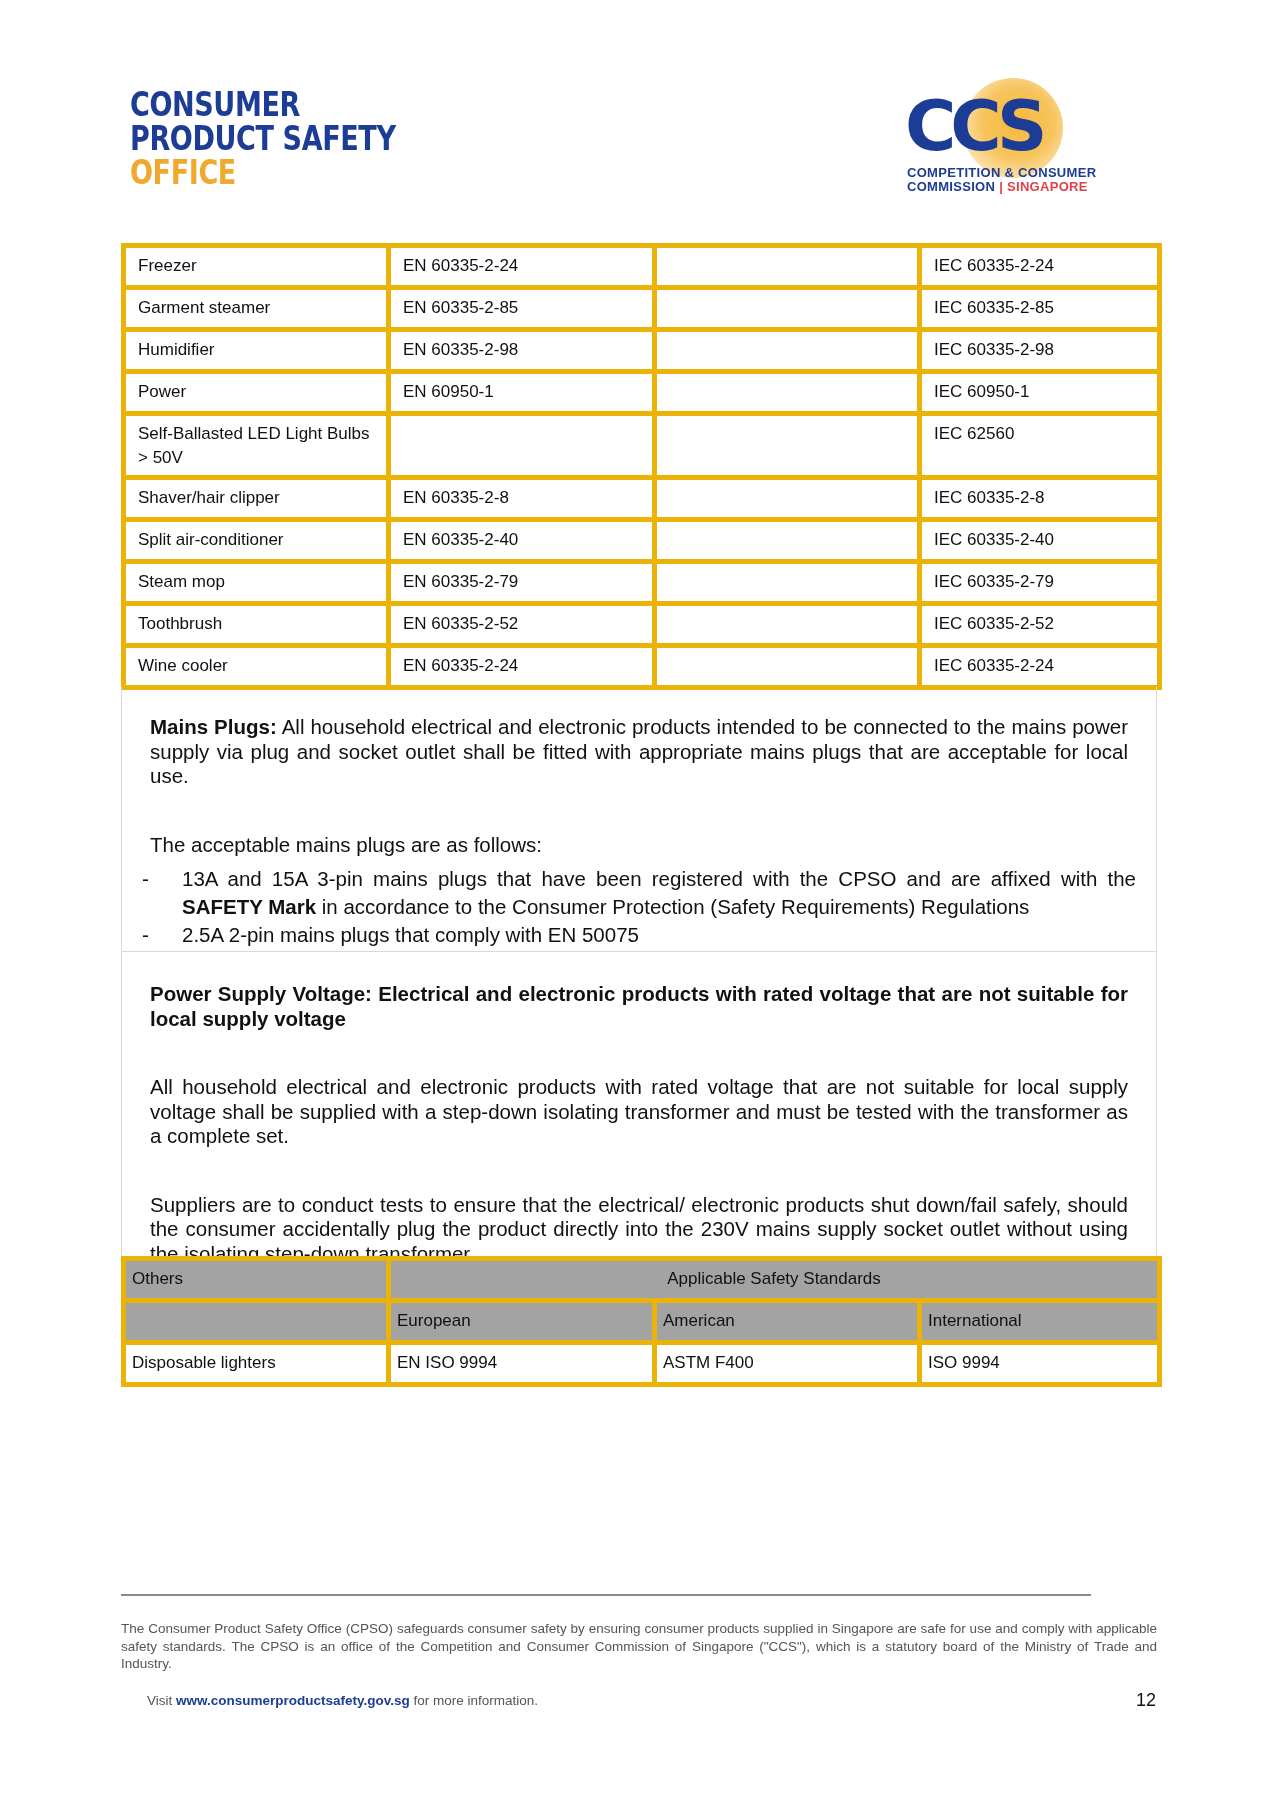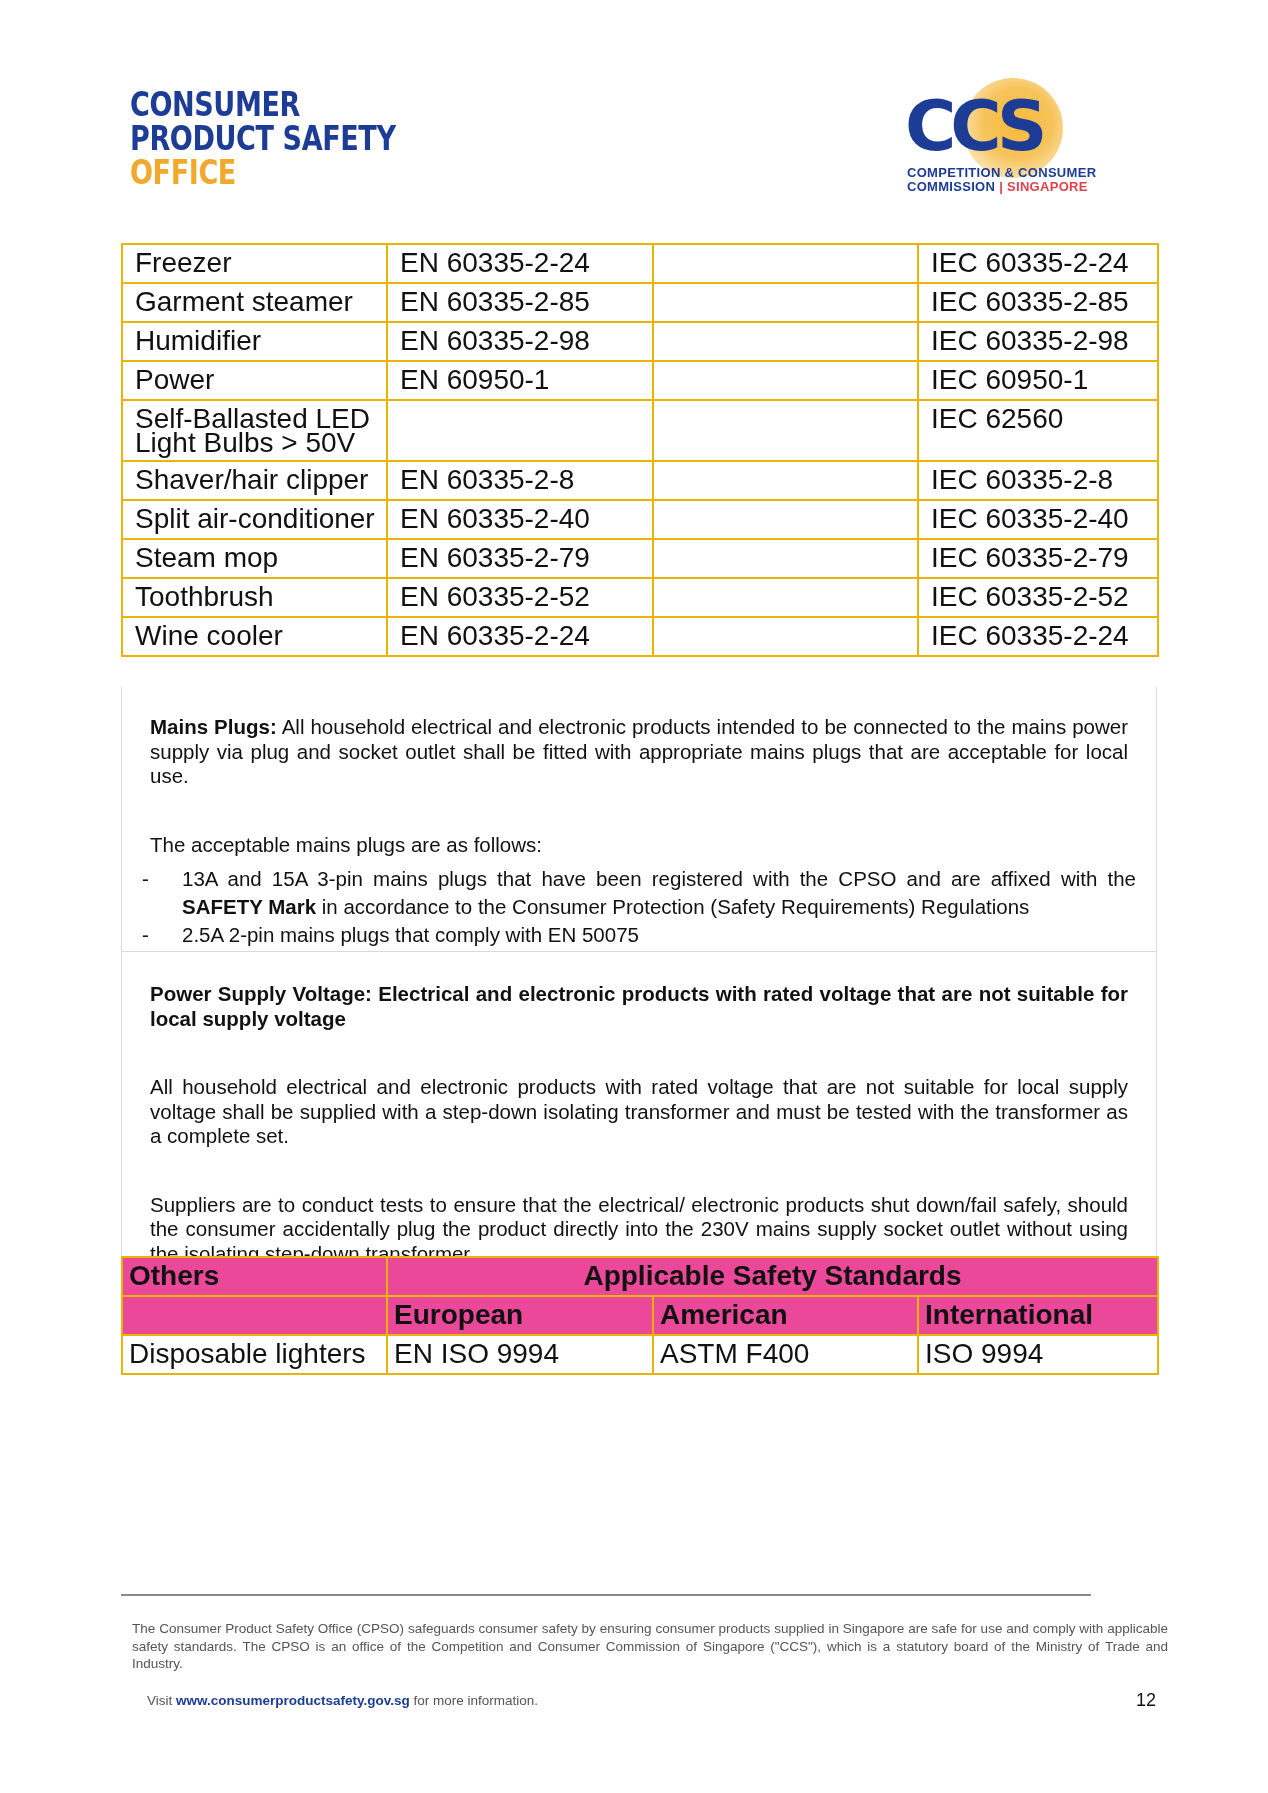--- a/index.html
+++ b/index.html
@@ -10,43 +10,43 @@
   .logo-left .l3 { color: #f0a92c; font-size: 33px; transform: scaleX(0.82); transform-origin: left; }
 
   .logo-right { position: absolute; left: 905px; top: 78px; width: 170px; height: 120px; }
   .ccs-ball { position: absolute; left: 58px; top: 0; width: 100px; height: 100px; border-radius: 50%;
     background: radial-gradient(circle at 55% 45%, #f6b93a 0%, #f7c45c 45%, #fbe3b0 75%, rgba(255,255,255,0) 78%); }
   .ccs-text { position: absolute; left: 0; top: 8px; font-family: "DejaVu Sans", sans-serif; font-weight: bold; font-size: 70px; color: #1d3c96; letter-spacing: -6px; line-height: 80px; }
   .ccs-sub { position: absolute; left: 2px; top: 88px; font-family: Liberation Sans, sans-serif; font-weight: bold; font-size: 13px; color: #1d3c96; line-height: 14px; letter-spacing: 0.3px; white-space: nowrap; }
   .ccs-sub .sg { color: #e0414c; }
 
   table { border-collapse: collapse; position: absolute; left: 121px; width: 1036px; table-layout: fixed; }
-  td { border: 2px solid #eab308; font-size: 28px; vertical-align: top; padding: 6px 10px 5px 12px; line-height: 24px; }
+  td { border: 5px solid #eab308; font-size: 17px; vertical-align: top; padding: 6px 10px 5px 12px; line-height: 24px; }
   .t1 { top: 243px; }
   .t1 td { height: 26px; }
   col.c1 { width: 265px; } col.c2 { width: 266px; } col.c3 { width: 265px; } col.c4 { width: 240px; }
 
   .box { position: absolute; left: 121px; width: 1036px; border: 1px solid #d9d9d9; border-top: none; box-sizing: border-box; padding: 0 20px 0 20px; font-size: 20.5px; line-height: 24.5px; text-align: justify; }
   .box p { margin: 8px; }
   .mains { top: 687px; height: 265px; padding-top: 20px; }
   .power { top: 952px; height: 305px; padding-top: 22px; }
   .mains .gap, .power .gap { height: 28px; }
   .bullet { display: flex; }
   .bullet .dash { width: 40px; flex: none; }
   .bullet .btxt { flex: 1; }
   .mains .bullet { line-height: 28px; }
   b { font-weight: bold; }
 
   .t2 { top: 1256px; }
   .t2 td { height: 26px; padding: 6px 6px 5px 6px; }
-  .hdr td { background: #ec4899; font-weight: bold; }
+  .hdr td { background: #a3a3a3; font-weight: normal; }
   .center { text-align: center; }
 
   .footer-rule { position: absolute; left: 121px; top: 1594px; width: 970px; height: 0; border-top: 2px solid #8a8a8a; }
-  .footer-text { position: absolute; left: 132px; top: 1620px; width: 1036px; font-size: 13.5px; line-height: 17.5px; color: #555; text-align: justify; }
+  .footer-text { position: absolute; left: 121px; top: 1620px; width: 1036px; font-size: 13.5px; line-height: 17.5px; color: #555; text-align: justify; }
   .footer-visit { position: absolute; left: 121px; top: 1693px; font-size: 13.5px; color: #555; margin-left: 26px; }
   .footer-visit .link { color: #1d3c96; font-weight: bold; }
   .page-num { position: absolute; left: 1136px; top: 1690px; font-size: 18px; color: #111; }
 </style>
 </head>
 <body>
 
 <div class="logo-left">
   <div class="l1">CONSUMER</div>
   <div class="l2">PRODUCT SAFETY</div>

